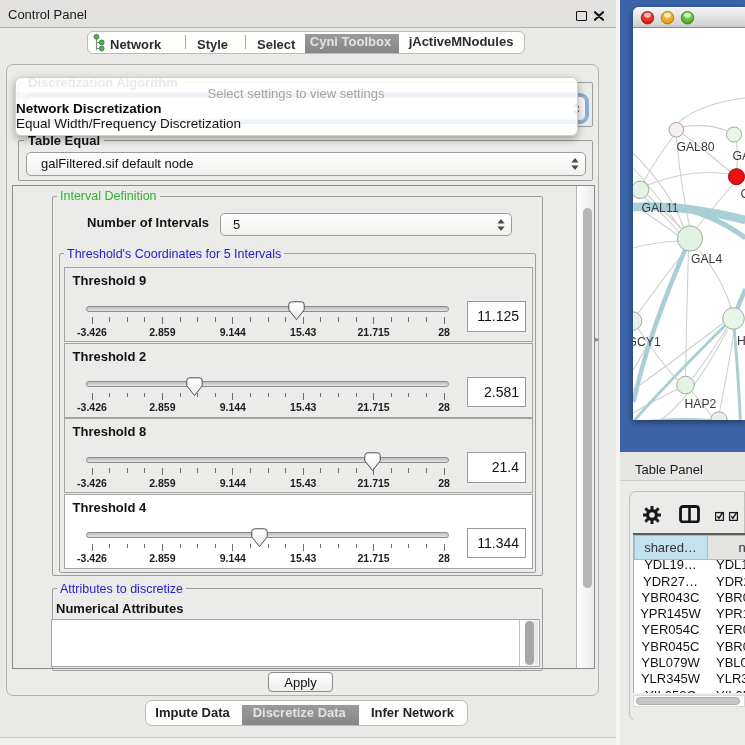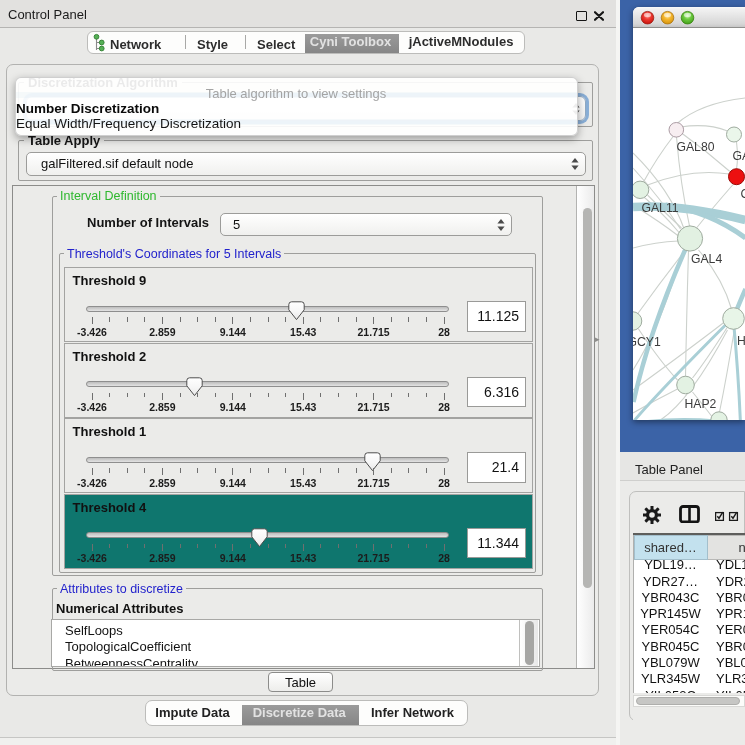--- a/index.html
+++ b/index.html
@@ -66,21 +66,21 @@
 
 <div class="abs" style="left:18px;top:82px;width:575px;height:45px;border:1px solid #9e9e9c;border-radius:2px;box-sizing:border-box"></div>
 <div class="abs" style="left:24px;top:75px;background:#ebebe9;padding:0 4px;font:bold 13px &quot;Liberation Sans&quot;,sans-serif;color:#161616">Discretization Algorithm</div>
 <div class="abs" style="left:26px;top:96px;width:560px;height:25px;background:linear-gradient(#ffffff,#f1f1f1);border:1px solid #8fa9c4;border-radius:6px;box-sizing:border-box;box-shadow:0 0 0 3px rgba(95,148,205,0.7)"></div>
 <svg style="position:absolute;left:571px;top:101.5px" width="10" height="14" viewBox="0 0 10 14">
 <path d="M5,1 L8.6,5.4 L1.4,5.4 Z" fill="#4a4a4a"></path>
 <path d="M5,13 L8.6,8.6 L1.4,8.6 Z" fill="#4a4a4a"></path>
 </svg>
 
 <div class="abs" style="left:18px;top:140px;width:575px;height:41px;border:1px solid #9e9e9c;border-radius:2px;box-sizing:border-box"></div>
-<div class="abs" style="left:24px;top:133px;background:#ebebe9;padding:0 4px;font:bold 13px &quot;Liberation Sans&quot;,sans-serif;color:#161616">Table Apply</div>
+<div class="abs" style="left:24px;top:133px;background:#ebebe9;padding:0 4px;font:bold 13px &quot;Liberation Sans&quot;,sans-serif;color:#161616">Table Equal</div>
 <div class="abs" style="left:26px;top:152px;width:560px;height:24px;background:linear-gradient(#ffffff,#f0f0ee);border:1px solid #9c9c9a;border-radius:5px;box-sizing:border-box"></div>
 <div class="abs" style="left:41px;top:152px;font:13px/24px &quot;Liberation Sans&quot;,sans-serif;color:#111">galFiltered.sif default node</div>
 <svg style="position:absolute;left:570px;top:157px" width="10" height="14" viewBox="0 0 10 14">
 <path d="M5,1 L8.6,5.4 L1.4,5.4 Z" fill="#4a4a4a"></path>
 <path d="M5,13 L8.6,8.6 L1.4,8.6 Z" fill="#4a4a4a"></path>
 </svg>
 
 <div class="abs" style="left:12px;top:185px;width:583px;height:484px;border:1px solid #8c8c8a;background:#ebebe9;box-sizing:border-box"></div>
 <div class="abs" style="left:576px;top:186px;width:18px;height:482px;background:linear-gradient(to right,#ffffff,#ebebeb);border-left:1px solid #b3b3b1;box-sizing:border-box"></div>
 <div class="abs" style="left:582.5px;top:208px;width:9px;height:380px;background:#b5b5b3;border-radius:4.5px"></div>
@@ -160,24 +160,24 @@
     <i style="position:absolute;left:326.2px;top:49px;width:1px;height:4.5px;background:#6f6f6f"></i>
     <i style="position:absolute;left:343.8px;top:49px;width:1px;height:4.5px;background:#6f6f6f"></i>
     <i style="position:absolute;left:361.4px;top:49px;width:1px;height:4.5px;background:#6f6f6f"></i>
     <i style="position:absolute;left:379.0px;top:49px;width:1px;height:7px;background:#6f6f6f"></i>
 <span style="position:absolute;left:-7.5px;top:57.5px;width:70px;text-align:center;font:bold 10.5px/12px &quot;Liberation Sans&quot;,sans-serif;color:#1c1c1c">-3.426</span>
     <span style="position:absolute;left:62.9px;top:57.5px;width:70px;text-align:center;font:bold 10.5px/12px &quot;Liberation Sans&quot;,sans-serif;color:#1c1c1c">2.859</span>
     <span style="position:absolute;left:133.3px;top:57.5px;width:70px;text-align:center;font:bold 10.5px/12px &quot;Liberation Sans&quot;,sans-serif;color:#1c1c1c">9.144</span>
     <span style="position:absolute;left:203.7px;top:57.5px;width:70px;text-align:center;font:bold 10.5px/12px &quot;Liberation Sans&quot;,sans-serif;color:#1c1c1c">15.43</span>
     <span style="position:absolute;left:274.1px;top:57.5px;width:70px;text-align:center;font:bold 10.5px/12px &quot;Liberation Sans&quot;,sans-serif;color:#1c1c1c">21.715</span>
     <span style="position:absolute;left:344.5px;top:57.5px;width:70px;text-align:center;font:bold 10.5px/12px &quot;Liberation Sans&quot;,sans-serif;color:#1c1c1c">28</span>
-<div style="position:absolute;left:402px;top:33px;width:51.5px;height:28.5px;background:#fff;border:1px solid #9a9a98;font:14px/29px &quot;Liberation Sans&quot;,sans-serif;color:#111;text-align:right;padding-right:6px;box-sizing:content-box">6.316</div>
+<div style="position:absolute;left:402px;top:33px;width:51.5px;height:28.5px;background:#fff;border:1px solid #9a9a98;font:14px/29px &quot;Liberation Sans&quot;,sans-serif;color:#111;text-align:right;padding-right:6px;box-sizing:content-box">2.581</div>
 </div>
 <div style="position:absolute;left:63.5px;top:418px;width:467px;height:73px;border:1px solid #a3a3a1;background:#ebebe9">
-<b style="position:absolute;left:8px;top:5px;font:bold 13px &quot;Liberation Sans&quot;,sans-serif;color:#111">Threshold 1</b>
+<b style="position:absolute;left:8px;top:5px;font:bold 13px &quot;Liberation Sans&quot;,sans-serif;color:#111">Threshold 8</b>
 <div style="position:absolute;left:21.5px;top:37.5px;width:361px;height:4px;border:1px solid #8e8e8e;border-radius:3px;background:linear-gradient(#bdbdbd,#e3e3e3)"></div>
 <svg style="position:absolute;left:299.0px;top:33px" width="17" height="20" viewBox="0 0 17 20">
 <defs></defs>
 <path d="M0.8,3.6 Q0.8,0.8 3.6,0.8 L13.4,0.8 Q16.2,0.8 16.2,3.6 L16.2,8.8 L8.5,18.6 L0.8,8.8 Z" fill="url(#thg)" stroke="#4d4d4d" stroke-width="1"></path>
 </svg>
 <i style="position:absolute;left:27.0px;top:49px;width:1px;height:7px;background:#6f6f6f"></i>
     <i style="position:absolute;left:44.6px;top:49px;width:1px;height:4.5px;background:#6f6f6f"></i>
     <i style="position:absolute;left:62.2px;top:49px;width:1px;height:4.5px;background:#6f6f6f"></i>
     <i style="position:absolute;left:79.8px;top:49px;width:1px;height:4.5px;background:#6f6f6f"></i>
     <i style="position:absolute;left:97.4px;top:49px;width:1px;height:7px;background:#6f6f6f"></i>
@@ -198,21 +198,21 @@
     <i style="position:absolute;left:361.4px;top:49px;width:1px;height:4.5px;background:#6f6f6f"></i>
     <i style="position:absolute;left:379.0px;top:49px;width:1px;height:7px;background:#6f6f6f"></i>
 <span style="position:absolute;left:-7.5px;top:57.5px;width:70px;text-align:center;font:bold 10.5px/12px &quot;Liberation Sans&quot;,sans-serif;color:#1c1c1c">-3.426</span>
     <span style="position:absolute;left:62.9px;top:57.5px;width:70px;text-align:center;font:bold 10.5px/12px &quot;Liberation Sans&quot;,sans-serif;color:#1c1c1c">2.859</span>
     <span style="position:absolute;left:133.3px;top:57.5px;width:70px;text-align:center;font:bold 10.5px/12px &quot;Liberation Sans&quot;,sans-serif;color:#1c1c1c">9.144</span>
     <span style="position:absolute;left:203.7px;top:57.5px;width:70px;text-align:center;font:bold 10.5px/12px &quot;Liberation Sans&quot;,sans-serif;color:#1c1c1c">15.43</span>
     <span style="position:absolute;left:274.1px;top:57.5px;width:70px;text-align:center;font:bold 10.5px/12px &quot;Liberation Sans&quot;,sans-serif;color:#1c1c1c">21.715</span>
     <span style="position:absolute;left:344.5px;top:57.5px;width:70px;text-align:center;font:bold 10.5px/12px &quot;Liberation Sans&quot;,sans-serif;color:#1c1c1c">28</span>
 <div style="position:absolute;left:402px;top:33px;width:51.5px;height:28.5px;background:#fff;border:1px solid #9a9a98;font:14px/29px &quot;Liberation Sans&quot;,sans-serif;color:#111;text-align:right;padding-right:6px;box-sizing:content-box">21.4</div>
 </div>
-<div style="position:absolute;left:63.5px;top:493.5px;width:467px;height:73px;border:1px solid #a3a3a1;background:#0f766e">
+<div style="position:absolute;left:63.5px;top:493.5px;width:467px;height:73px;border:1px solid #a3a3a1;background:#ffffff">
 <b style="position:absolute;left:8px;top:5px;font:bold 13px &quot;Liberation Sans&quot;,sans-serif;color:#111">Threshold 4</b>
 <div style="position:absolute;left:21.5px;top:37.5px;width:361px;height:4px;border:1px solid #8e8e8e;border-radius:3px;background:linear-gradient(#bdbdbd,#e3e3e3)"></div>
 <svg style="position:absolute;left:186.5px;top:33px" width="17" height="20" viewBox="0 0 17 20">
 <defs></defs>
 <path d="M0.8,3.6 Q0.8,0.8 3.6,0.8 L13.4,0.8 Q16.2,0.8 16.2,3.6 L16.2,8.8 L8.5,18.6 L0.8,8.8 Z" fill="url(#thg)" stroke="#4d4d4d" stroke-width="1"></path>
 </svg>
 <i style="position:absolute;left:27.0px;top:49px;width:1px;height:7px;background:#6f6f6f"></i>
     <i style="position:absolute;left:44.6px;top:49px;width:1px;height:4.5px;background:#6f6f6f"></i>
     <i style="position:absolute;left:62.2px;top:49px;width:1px;height:4.5px;background:#6f6f6f"></i>
     <i style="position:absolute;left:79.8px;top:49px;width:1px;height:4.5px;background:#6f6f6f"></i>
@@ -238,26 +238,25 @@
     <span style="position:absolute;left:133.3px;top:57.5px;width:70px;text-align:center;font:bold 10.5px/12px &quot;Liberation Sans&quot;,sans-serif;color:#1c1c1c">9.144</span>
     <span style="position:absolute;left:203.7px;top:57.5px;width:70px;text-align:center;font:bold 10.5px/12px &quot;Liberation Sans&quot;,sans-serif;color:#1c1c1c">15.43</span>
     <span style="position:absolute;left:274.1px;top:57.5px;width:70px;text-align:center;font:bold 10.5px/12px &quot;Liberation Sans&quot;,sans-serif;color:#1c1c1c">21.715</span>
     <span style="position:absolute;left:344.5px;top:57.5px;width:70px;text-align:center;font:bold 10.5px/12px &quot;Liberation Sans&quot;,sans-serif;color:#1c1c1c">28</span>
 <div style="position:absolute;left:402px;top:33px;width:51.5px;height:28.5px;background:#fff;border:1px solid #9a9a98;font:14px/29px &quot;Liberation Sans&quot;,sans-serif;color:#111;text-align:right;padding-right:6px;box-sizing:content-box">11.344</div>
 </div>
 <div class="abs" style="left:52px;top:588px;width:491px;height:83px;border:1px solid #9e9e9c;border-radius:2px;box-sizing:border-box"></div>
 <div class="abs" style="left:57px;top:582px;background:#ebebe9;padding:0 3px;font:12.5px &quot;Liberation Sans&quot;,sans-serif;color:#2222cc">Attributes to discretize</div>
 <div class="abs" style="left:56px;top:601px;font:bold 13px &quot;Liberation Sans&quot;,sans-serif;color:#111">Numerical Attributes</div>
 <div class="abs" style="left:51px;top:619px;width:489px;height:48px;background:#fff;border:1px solid #a8a8a6;box-sizing:border-box;overflow:hidden">
-<div style="position:absolute;left:13px;top:3px;font:13px/16.3px &quot;Liberation Sans&quot;,sans-serif;color:#131313">SelfLoops<br>TopologicalCoefficient<br>BetweennessCentrality</div>
 <div style="position:absolute;right:1px;top:0;width:18px;height:46px;background:linear-gradient(to right,#ffffff,#e8e8e8);border-left:1px solid #c0c0be"></div>
 <div style="position:absolute;right:5.5px;top:1px;width:9px;height:44px;background:#a6a6a4;border-radius:4.5px"></div>
 </div>
 
-<div class="abs" style="left:268px;top:671.5px;width:65px;height:20.5px;background:linear-gradient(#ffffff,#ededeb);border:1px solid #8c8c8a;border-radius:4px;box-sizing:border-box;text-align:center;font:13px/19px &quot;Liberation Sans&quot;,sans-serif;color:#111">Table</div>
+<div class="abs" style="left:268px;top:671.5px;width:65px;height:20.5px;background:linear-gradient(#ffffff,#ededeb);border:1px solid #8c8c8a;border-radius:4px;box-sizing:border-box;text-align:center;font:13px/19px &quot;Liberation Sans&quot;,sans-serif;color:#111">Apply</div>
 
 <div class="abs" style="left:144.5px;top:700px;width:323px;height:25.5px;background:#fdfdfc;border:1px solid #bcbcba;border-radius:7px;box-sizing:border-box;overflow:hidden">
  <div class="abs" style="left:96px;top:3.5px;width:117.5px;height:22px;background:linear-gradient(#9b9b9b,#848484)"></div>
 </div>
 <div class="abs" style="left:144.5px;top:701px;width:96px;height:24px;text-align:center;font:bold 13px/24px &quot;Liberation Sans&quot;,sans-serif;color:#222">Impute Data</div>
 <div class="abs" style="left:240.5px;top:701px;width:117.5px;height:24px;text-align:center;font:bold 13px/24px &quot;Liberation Sans&quot;,sans-serif;color:#e2e2e2">Discretize Data</div>
 <div class="abs" style="left:358px;top:701px;width:109px;height:24px;text-align:center;font:bold 13px/24px &quot;Liberation Sans&quot;,sans-serif;color:#222">Infer Network</div>
 <div class="abs" style="left:595px;top:334px;font:9px &quot;Liberation Sans&quot;,sans-serif;color:#8a8a88">▸</div>
 
 <div class="abs" style="left:616px;top:0;width:4px;height:745px;background:#f5f5f3"></div>
@@ -388,15 +387,15 @@
 <div class="abs" style="left:633.5px;top:687.5px;width:74px;height:16.3px;text-align:center;font:13px/16.3px &quot;Liberation Sans&quot;,sans-serif;color:#131313;overflow:hidden">YIL052C</div>
 <div class="abs" style="left:716px;top:687.5px;width:29px;height:16.3px;font:13px/16.3px &quot;Liberation Sans&quot;,sans-serif;color:#131313;overflow:hidden;white-space:nowrap">YIL052C</div>
 <div class="abs" style="left:632.5px;top:693px;width:112.5px;height:27.5px;background:#ebebe9"></div>
 <div class="abs" style="left:633px;top:694.5px;width:112px;height:12px;background:#fcfcfa;border:1px solid #d8d8d6;box-sizing:border-box"></div>
 <div class="abs" style="left:636px;top:696.5px;width:104px;height:8.5px;background:#c6c6c4;border:1px solid #aeaeac;border-radius:4.5px;box-sizing:border-box"></div>
 
 <div class="abs" style="left:14.5px;top:77px;width:563px;height:58.5px;background:rgba(255,255,255,0.91);border:1px solid rgba(150,150,150,0.45);border-radius:6px;box-sizing:border-box;box-shadow:0 3px 9px rgba(0,0,0,0.34);z-index:50">
     <div style="position:absolute;left:0;top:14px;width:100%;height:6px;background:rgba(215,230,243,0.22)"></div>
     <div style="position:absolute;left:0;top:41px;width:100%;height:6px;background:rgba(215,230,243,0.22)"></div>
   </div>
-<div class="abs" style="left:14.5px;top:86px;width:563px;text-align:center;font:13px &quot;Liberation Sans&quot;,sans-serif;color:#a4a4a4;z-index:51">Table algorithm to view settings</div>
-<div class="abs" style="left:16px;top:101px;font:bold 13.5px &quot;Liberation Sans&quot;,sans-serif;color:#0a0a0a;z-index:51">Number Discretization</div>
+<div class="abs" style="left:14.5px;top:86px;width:563px;text-align:center;font:13px &quot;Liberation Sans&quot;,sans-serif;color:#a4a4a4;z-index:51">Select settings to view settings</div>
+<div class="abs" style="left:16px;top:101px;font:bold 13.5px &quot;Liberation Sans&quot;,sans-serif;color:#0a0a0a;z-index:51">Network Discretization</div>
 <div class="abs" style="left:16px;top:115.5px;font:13.5px &quot;Liberation Sans&quot;,sans-serif;color:#141414;z-index:51">Equal Width/Frequency Discretization</div>
 
 </body></html>

